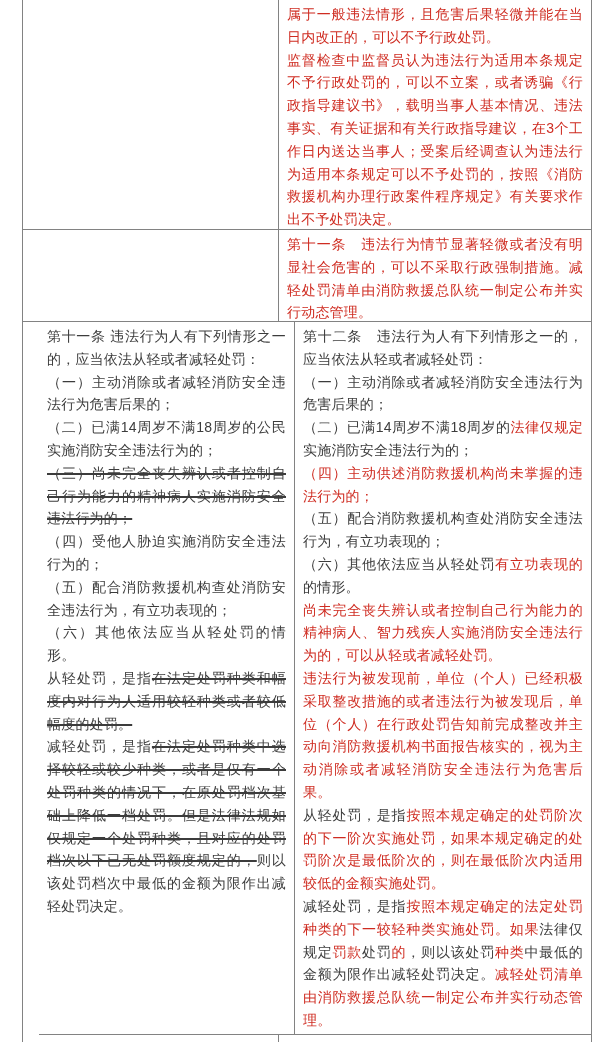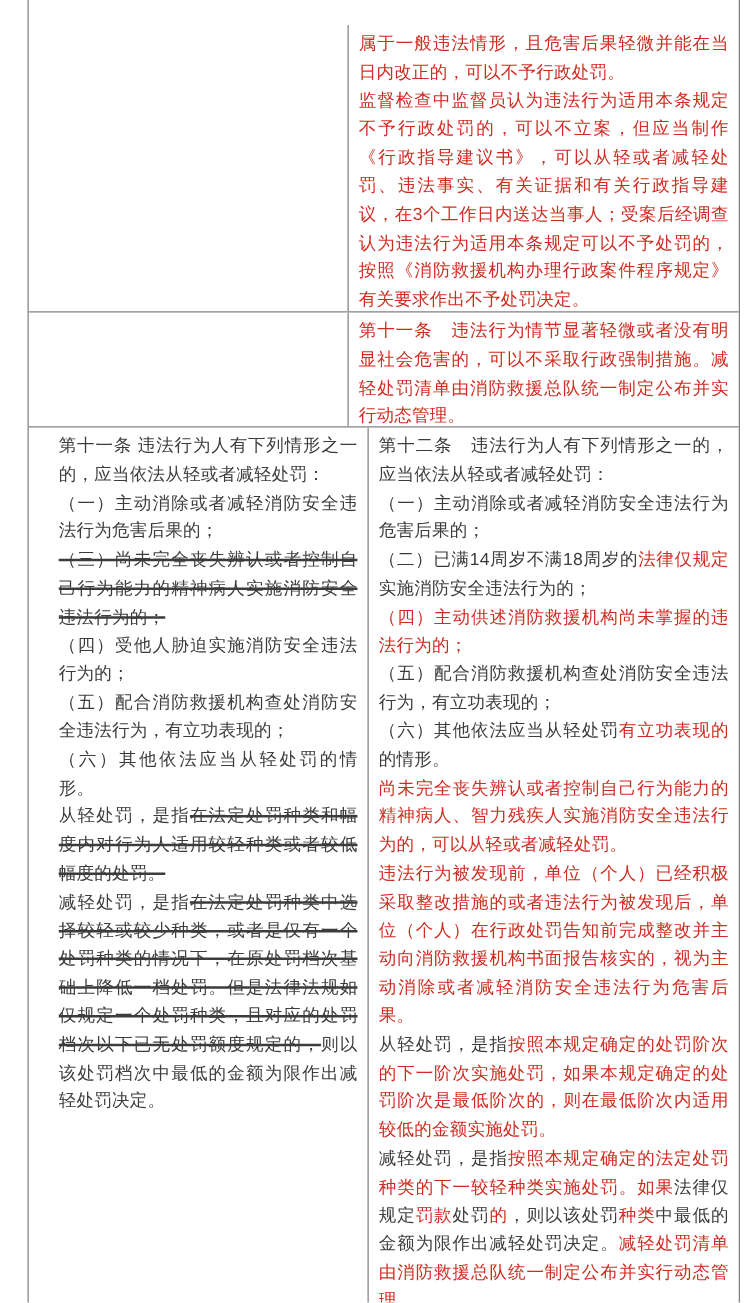--- a/index.html
+++ b/index.html
@@ -25,21 +25,21 @@
     border-left: 1px solid var(--border, #828282);
     border-right: 1px solid var(--border, #828282);
     box-sizing: border-box;
   }
   .row {
     display: flex;
     border-bottom: 1px solid var(--border, #828282);
     box-sizing: border-box;
     overflow: hidden;
   }
-  .row-1 { height: 230px; margin-top: 20px; }
+  .row-1 { height: 230px; }
   .row-2 { height: 92px; }
   .row-3 { height: 713px; margin-left: 16px; }
   .row-4 { height: 7px; border-bottom: none; }
   .cell {
     box-sizing: border-box;
     padding: 3px 8px 0 8px;
     overflow: hidden;
   }
   .cell.left {
     width: 256px;
@@ -68,33 +68,34 @@
 </style>
 </head>
 <body>
 
 <div class="page">
   <div class="cmp-table">
       <div class="row row-1">
         <div class="cell left"></div>
         <div class="cell right">
           <p class="para"><span class="run red">属于一般违法情形，且危害后果轻微并能在当日内改正的，可以不予行政处罚。</span></p>
-          <p class="para"><span class="run red">监督检查中监督员认为违法行为适用本条规定不予行政处罚的，可以不立案，但应当制作《行政指导建议书》，可以从轻或者减轻处罚、违法事实、有关证据和有关行政指导建议，在3个工作日内送达当事人；受案后经调查认为违法行为适用本条规定可以不予处罚的，按照《消防救援机构办理行政案件程序规定》有关要求作出不予处罚决定。</span></p>
+          <p class="para"><span class="run red">监督检查中监督员认为违法行为适用本条规定不予行政处罚的，可以不立案，或者诱骗《行政指导建议书》，载明当事人基本情况、违法事实、有关证据和有关行政指导建议，在3个工作日内送达当事人；受案后经调查认为违法行为适用本条规定可以不予处罚的，按照《消防救援机构办理行政案件程序规定》有关要求作出不予处罚决定。</span></p>
         </div>
       </div>
       <div class="row row-2">
         <div class="cell left"></div>
         <div class="cell right">
           <p class="para"><span class="run red">第十一条　违法行为情节显著轻微或者没有明显社会危害的，可以不采取行政强制措施。减轻处罚清单由消防救援总队统一制定公布并实行动态管理。</span></p>
         </div>
       </div>
       <div class="row row-3">
         <div class="cell left">
           <p class="para"><span class="run black">第十一条 违法行为人有下列情形之一的，应当依法从轻或者减轻处罚：</span></p>
           <p class="para"><span class="run black">（一）主动消除或者减轻消防安全违法行为危害后果的；</span></p>
+          <p class="para"><span class="run black">（二）已满14周岁不满18周岁的公民实施消防安全违法行为的；</span></p>
           <p class="para"><span class="run black strike">（三）尚未完全丧失辨认或者控制自己行为能力的精神病人实施消防安全违法行为的；</span></p>
           <p class="para"><span class="run black">（四）受他人胁迫实施消防安全违法行为的；</span></p>
           <p class="para"><span class="run black">（五）配合消防救援机构查处消防安全违法行为，有立功表现的；</span></p>
           <p class="para"><span class="run black">（六）其他依法应当从轻处罚的情形。</span></p>
           <p class="para"><span class="run black">从轻处罚，是指</span><span class="run black strike">在法定处罚种类和幅度内对行为人适用较轻种类或者较低幅度的处罚。</span></p>
           <p class="para"><span class="run black">减轻处罚，是指</span><span class="run black strike">在法定处罚种类中选择较轻或较少种类，或者是仅有一个处罚种类的情况下，在原处罚档次基础上降低一档处罚。但是法律法规如仅规定一个处罚种类，且对应的处罚档次以下已无处罚额度规定的，</span><span class="run black">则以该处罚档次中最低的金额为限作出减轻处罚决定。</span></p>
         </div>
         <div class="cell right">
           <p class="para"><span class="run black">第十二条　违法行为人有下列情形之一的，应当依法从轻或者减轻处罚：</span></p>
           <p class="para"><span class="run black">（一）主动消除或者减轻消防安全违法行为危害后果的；</span></p>

